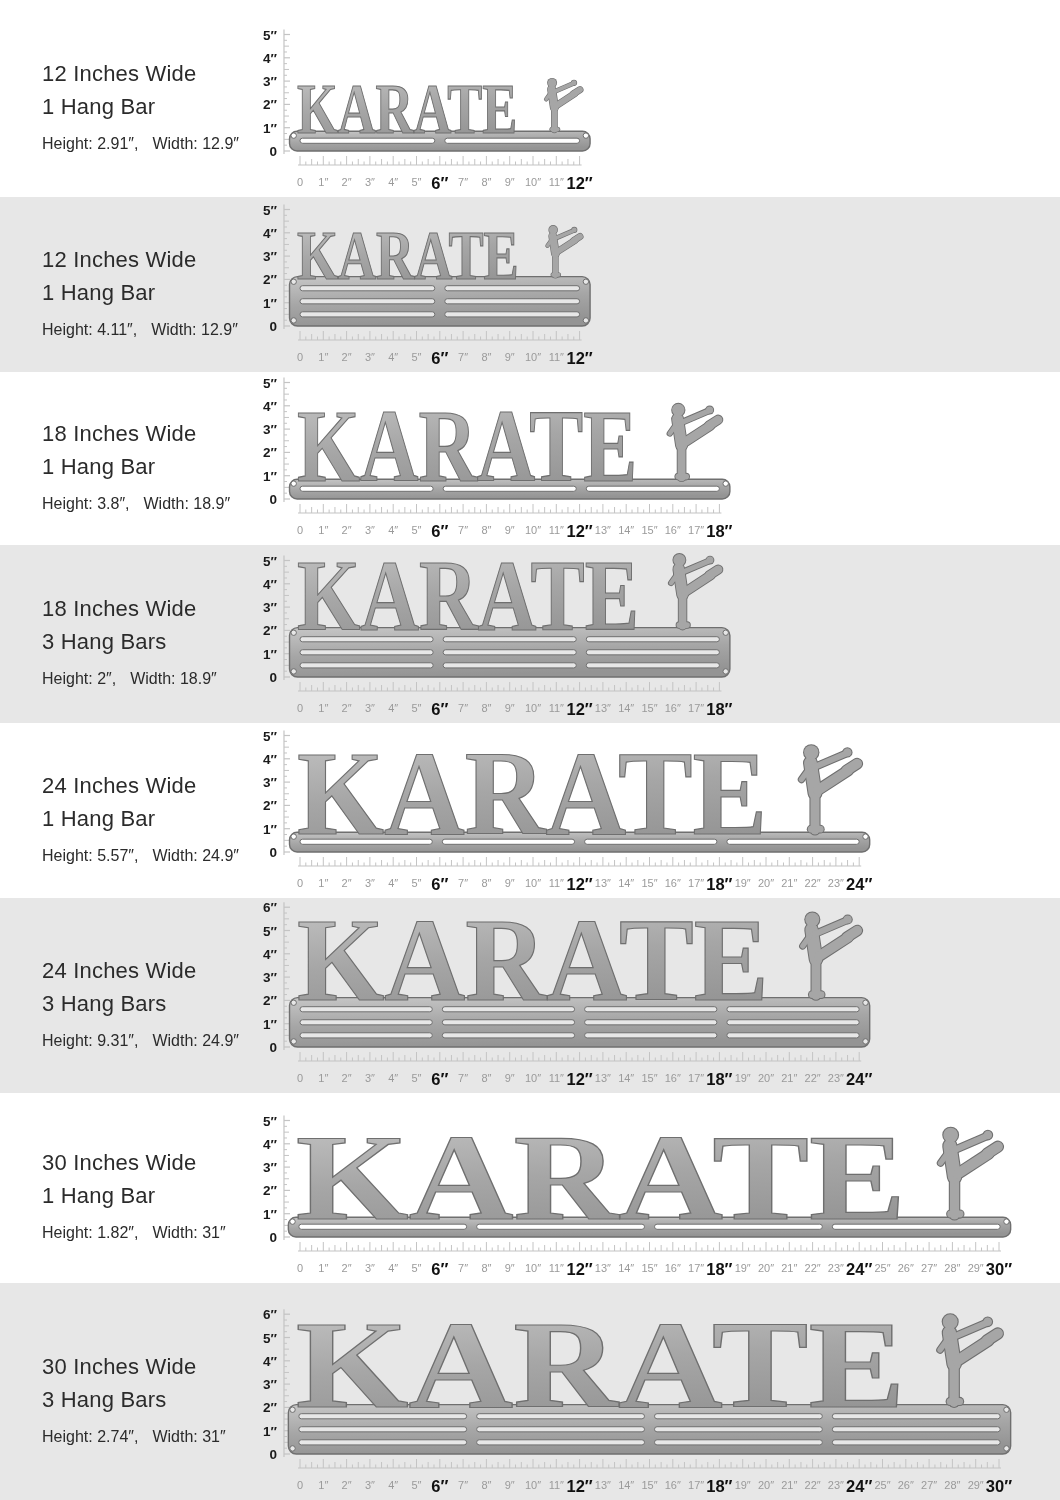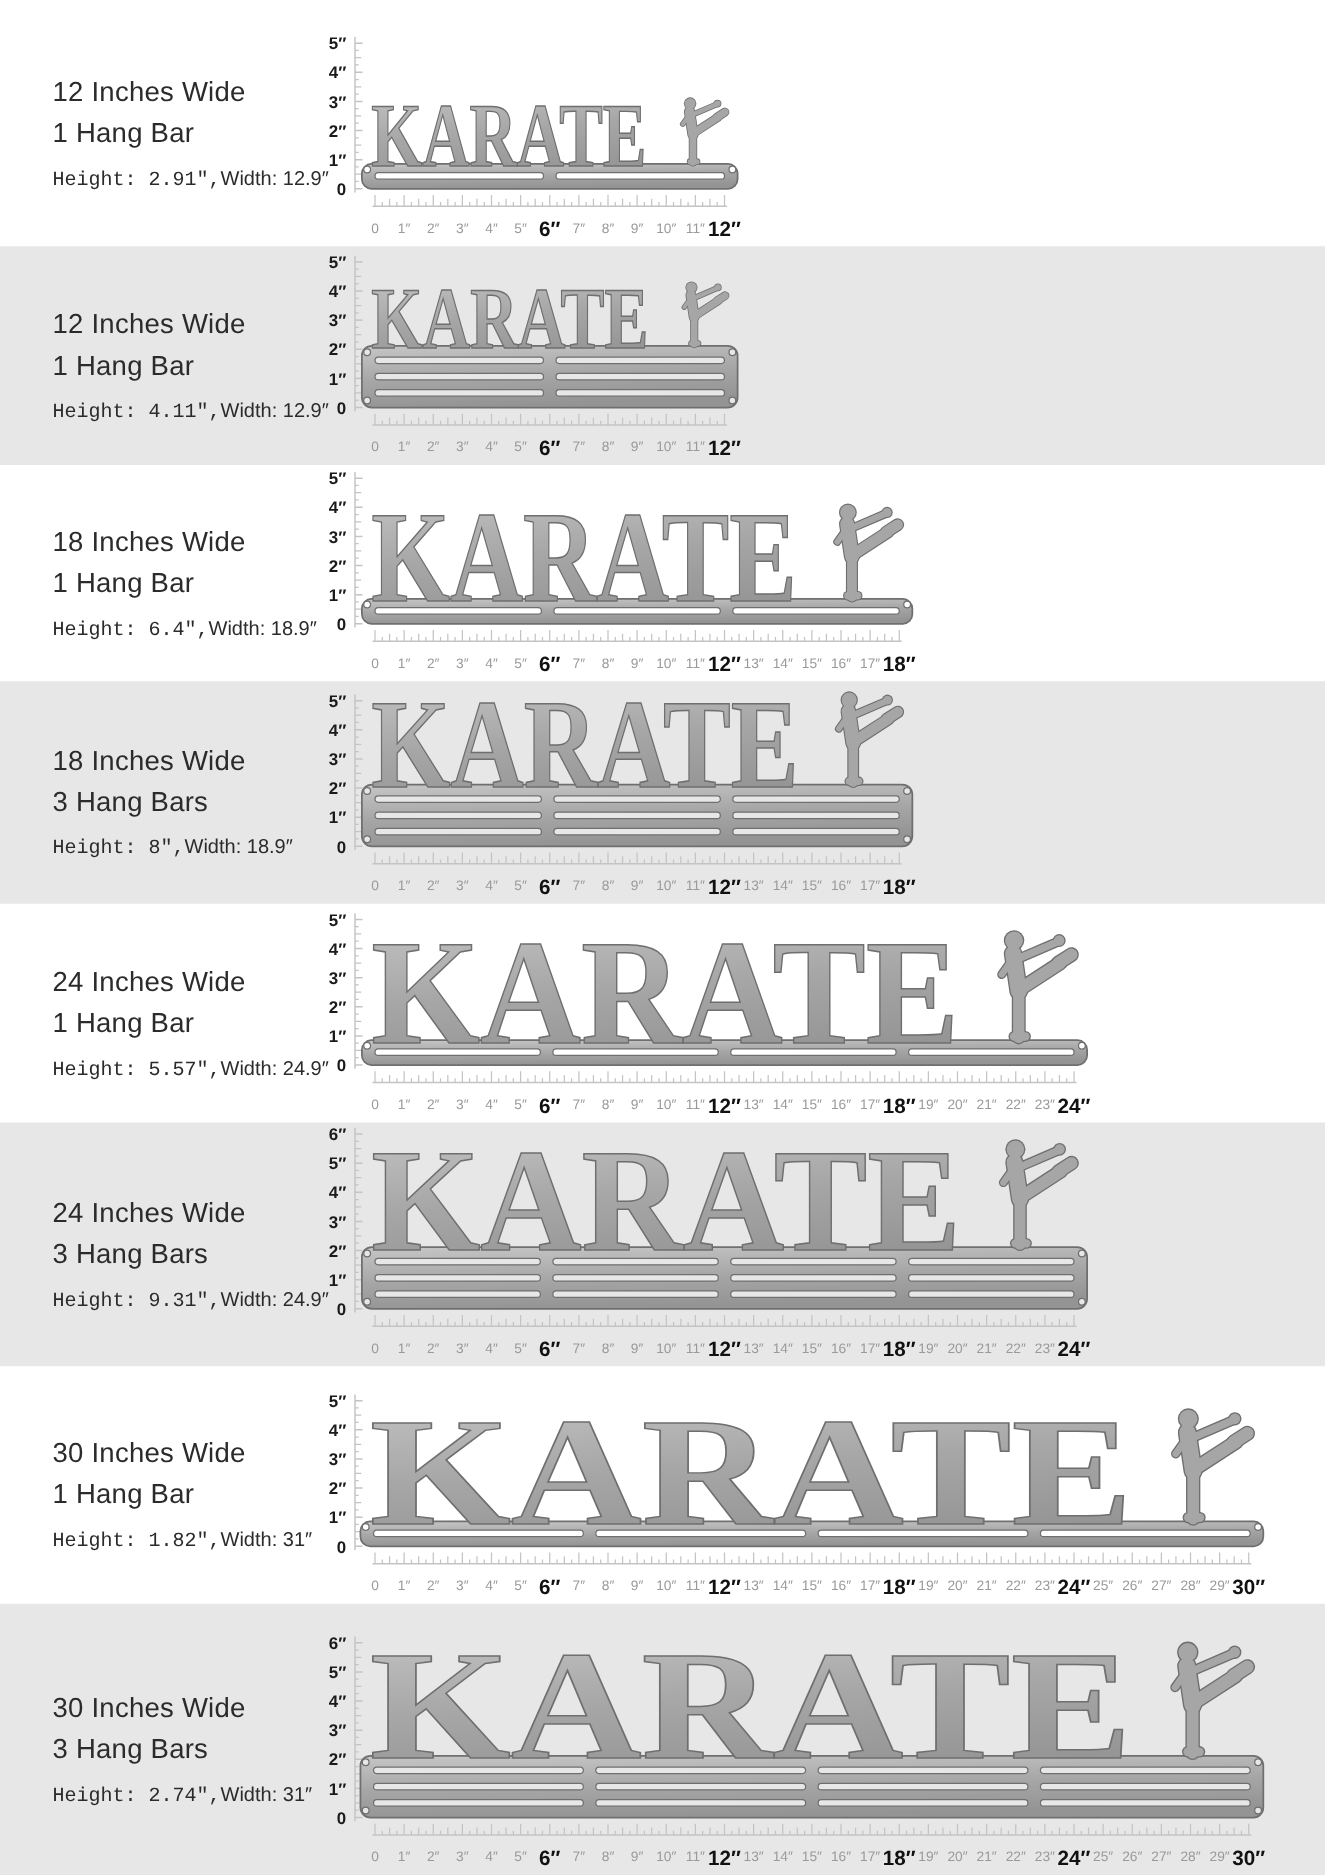--- a/index.html
+++ b/index.html
@@ -3,21 +3,21 @@
 <meta charset="utf-8">
 <style>
   html,body{margin:0;padding:0;background:#fff;}
   body{width:1060px;font-family:"Liberation Sans",sans-serif;}
   .page{width:1060px;height:1500px;position:relative;overflow:hidden;background:#fff;}
   .row{position:relative;width:1060px;}
   .row.shaded{background:#e7e7e7;}
   .label{position:absolute;left:42px;top:50%;transform:translateY(-44%);z-index:2;}
   .t1,.t2{font-size:22px;line-height:33px;color:#2b2b2b;letter-spacing:.2px;}
   .dims{margin-top:12px;font-size:16px;color:#2b2b2b;}
-  .dims .h{font-family:Liberation Mono, monospace;}
+  .dims .h{margin-right:14px;}
   .plot{position:absolute;inset:0;z-index:1;}
   .plot svg{display:block;}
   text{font-family:"Liberation Sans",sans-serif;}
   .ylab{font-size:13.5px;font-weight:bold;fill:#1a1a1a;}
   .xlab{font-size:11px;fill:#9a9a9a;}
   .xlab-bold{font-size:16.5px;font-weight:bold;fill:#111;}
   .sign-letters{font-family:"Liberation Serif",serif;font-weight:bold;}
 </style>
 </head>
 <body>
@@ -316,21 +316,21 @@
           </g>
         </svg>
       </div>
   </section>
 
   <section class="row" style="height:173px">
     <div class="label">
       <div class="t1">18 Inches Wide</div>
       <div class="t2">1 Hang Bar</div>
       <div class="dims">
-        <span class="h">Height: 6.4″,</span><span>Width: 18.9″</span>
+        <span class="h">Height: 3.8″,</span><span>Width: 18.9″</span>
       </div>
     </div>
     <div class="plot">
         <svg viewBox="0 0 1060 173" width="1060" height="173">
           <defs>
             <linearGradient id="metal2" x1="0" y1="0" x2="0.25" y2="1">
               <stop offset="0" stop-color="#c6c6c6"></stop>
               <stop offset="0.55" stop-color="#a6a6a6"></stop>
               <stop offset="1" stop-color="#949494"></stop>
             </linearGradient>
@@ -491,21 +491,21 @@
           </g>
         </svg>
       </div>
   </section>
 
   <section class="row shaded" style="height:178px">
     <div class="label">
       <div class="t1">18 Inches Wide</div>
       <div class="t2">3 Hang Bars</div>
       <div class="dims">
-        <span class="h">Height: 8″,</span><span>Width: 18.9″</span>
+        <span class="h">Height: 2″,</span><span>Width: 18.9″</span>
       </div>
     </div>
     <div class="plot">
         <svg viewBox="0 0 1060 178" width="1060" height="178">
           <defs>
             <linearGradient id="metal3" x1="0" y1="0" x2="0.25" y2="1">
               <stop offset="0" stop-color="#c6c6c6"></stop>
               <stop offset="0.55" stop-color="#a6a6a6"></stop>
               <stop offset="1" stop-color="#949494"></stop>
             </linearGradient>

